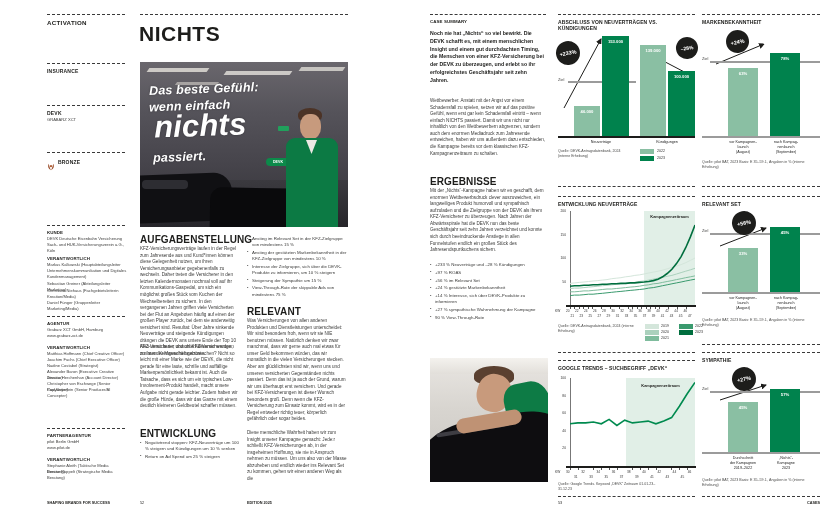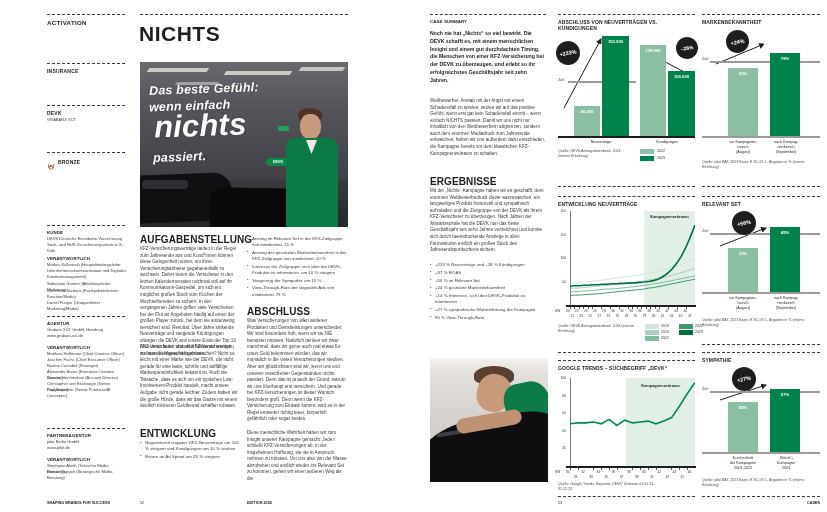--- a/index.html
+++ b/index.html
@@ -127,21 +127,21 @@
     <div class="bli">Return on Ad Spend um 25 % steigern</div>
   </div>
 
   <div class="abs bullets" style="left:247px;top:236px;width:100px;">
     <div class="bli">Anstieg im Relevant Set in der KFZ-Zielgruppe von mindestens 15 %</div>
     <div class="bli">Anstieg der gestützten Markenbekanntheit in der KFZ-Zielgruppe von mindestens 10 %</div>
     <div class="bli">Interesse der Zielgruppe, sich über die DEVK-Produkte zu informieren, um 10 % steigern</div>
     <div class="bli">Steigerung der Sympathie um 15 %</div>
     <div class="bli">View-Through-Rate der skippable Ads von mindestens 75 %</div>
   </div>
-  <div class="abs h-sec" style="left:247px;top:306px;">ABSCHLUSS</div>
+  <div class="abs h-sec" style="left:247px;top:306px;">RELEVANT</div>
   <div class="abs body" style="left:247px;top:318px;width:100px;">Was Versicherungen von allen anderen Produkten und Dienstleistungen unterscheidet: Wir sind besonders froh, wenn wir sie NIE benutzen müssen. Natürlich denken wir zwar manchmal, dass wir gerne auch mal etwas für unser Geld bekommen würden, das wir monatlich in die vielen Versicherungen stecken. Aber am glücklichsten sind wir, wenn uns und unseren versicherten Gegenständen nichts passiert. Denn das ist ja auch der Grund, warum wir uns überhaupt erst versichern. Und gerade bei KFZ-Versicherungen ist dieser Wunsch besonders groß. Denn wenn die KFZ-Versicherung zum Einsatz kommt, wird es in der Regel entweder richtig teuer, körperlich gefährlich oder sogar beides.</div>
   <div class="abs body" style="left:247px;top:430px;width:100px;">Diese menschliche Wahrheit haben wir zum Insight unserer Kampagne gemacht: Jede:r schließt KFZ-Versicherungen ab, in der insgeheimen Hoffnung, sie nie in Anspruch nehmen zu müssen. Um uns also von der Masse abzuheben und endlich wieder ins Relevant Set zu kommen, gehen wir einen anderen Weg als die</div>
 
   <div class="abs ds" style="left:430px;top:14px;width:116px;"></div>
   <div class="abs slabel" style="left:430px;top:19px;">CASE SUMMARY</div>
   <div class="abs lead" style="left:430px;top:30px;width:116px;">Noch nie hat „Nichts“ so viel bewirkt. Die DEVK schafft es, mit einem menschlichen Insight und einem gut durchdachten Timing, die Menschen von einer KFZ-Versicherung bei der DEVK zu überzeugen, und erlebt so ihr erfolgreichstes Geschäftsjahr seit zehn Jahren.</div>
   <div class="abs body" style="left:430px;top:98px;width:116px;">Wettbewerber. Anstatt mit der Angst vor einem Schadensfall zu spielen, setzen wir auf das positive Gefühl, wenn erst gar kein Schadensfall eintritt – wenn einfach NICHTS passiert. Damit wir uns nicht nur inhaltlich von den Wettbewerbern abgrenzen, sondern auch dem enormen Mediadruck zum Jahresende entweichen, haben wir uns außerdem dazu entschieden, die Kampagne bereits vor dem klassischen KFZ-Kampagnenzeitraum zu schalten.</div>
   <div class="abs h-sec" style="left:430px;top:176px;">ERGEBNISSE</div>
   <div class="abs body" style="left:430px;top:188px;width:116px;">Mit der „Nichts“-Kampagne haben wir es geschafft, dem enormen Wettbewerbsdruck clever auszuweichen, ein langweiliges Produkt humorvoll und sympathisch aufzuladen und die Zielgruppe von der DEVK als ihrem KFZ-Versicherer zu überzeugen. Nach Jahren der Abwärtsspirale hat die DEVK nun das beste Geschäftsjahr seit zehn Jahren verzeichnet und konnte sich durch beeindruckende Anstiege in allen Funnelstufen endlich ein großes Stück des Jahresendspurtkuchens sichern.</div>
   <div class="abs bullets" style="left:430px;top:262px;width:116px;">

